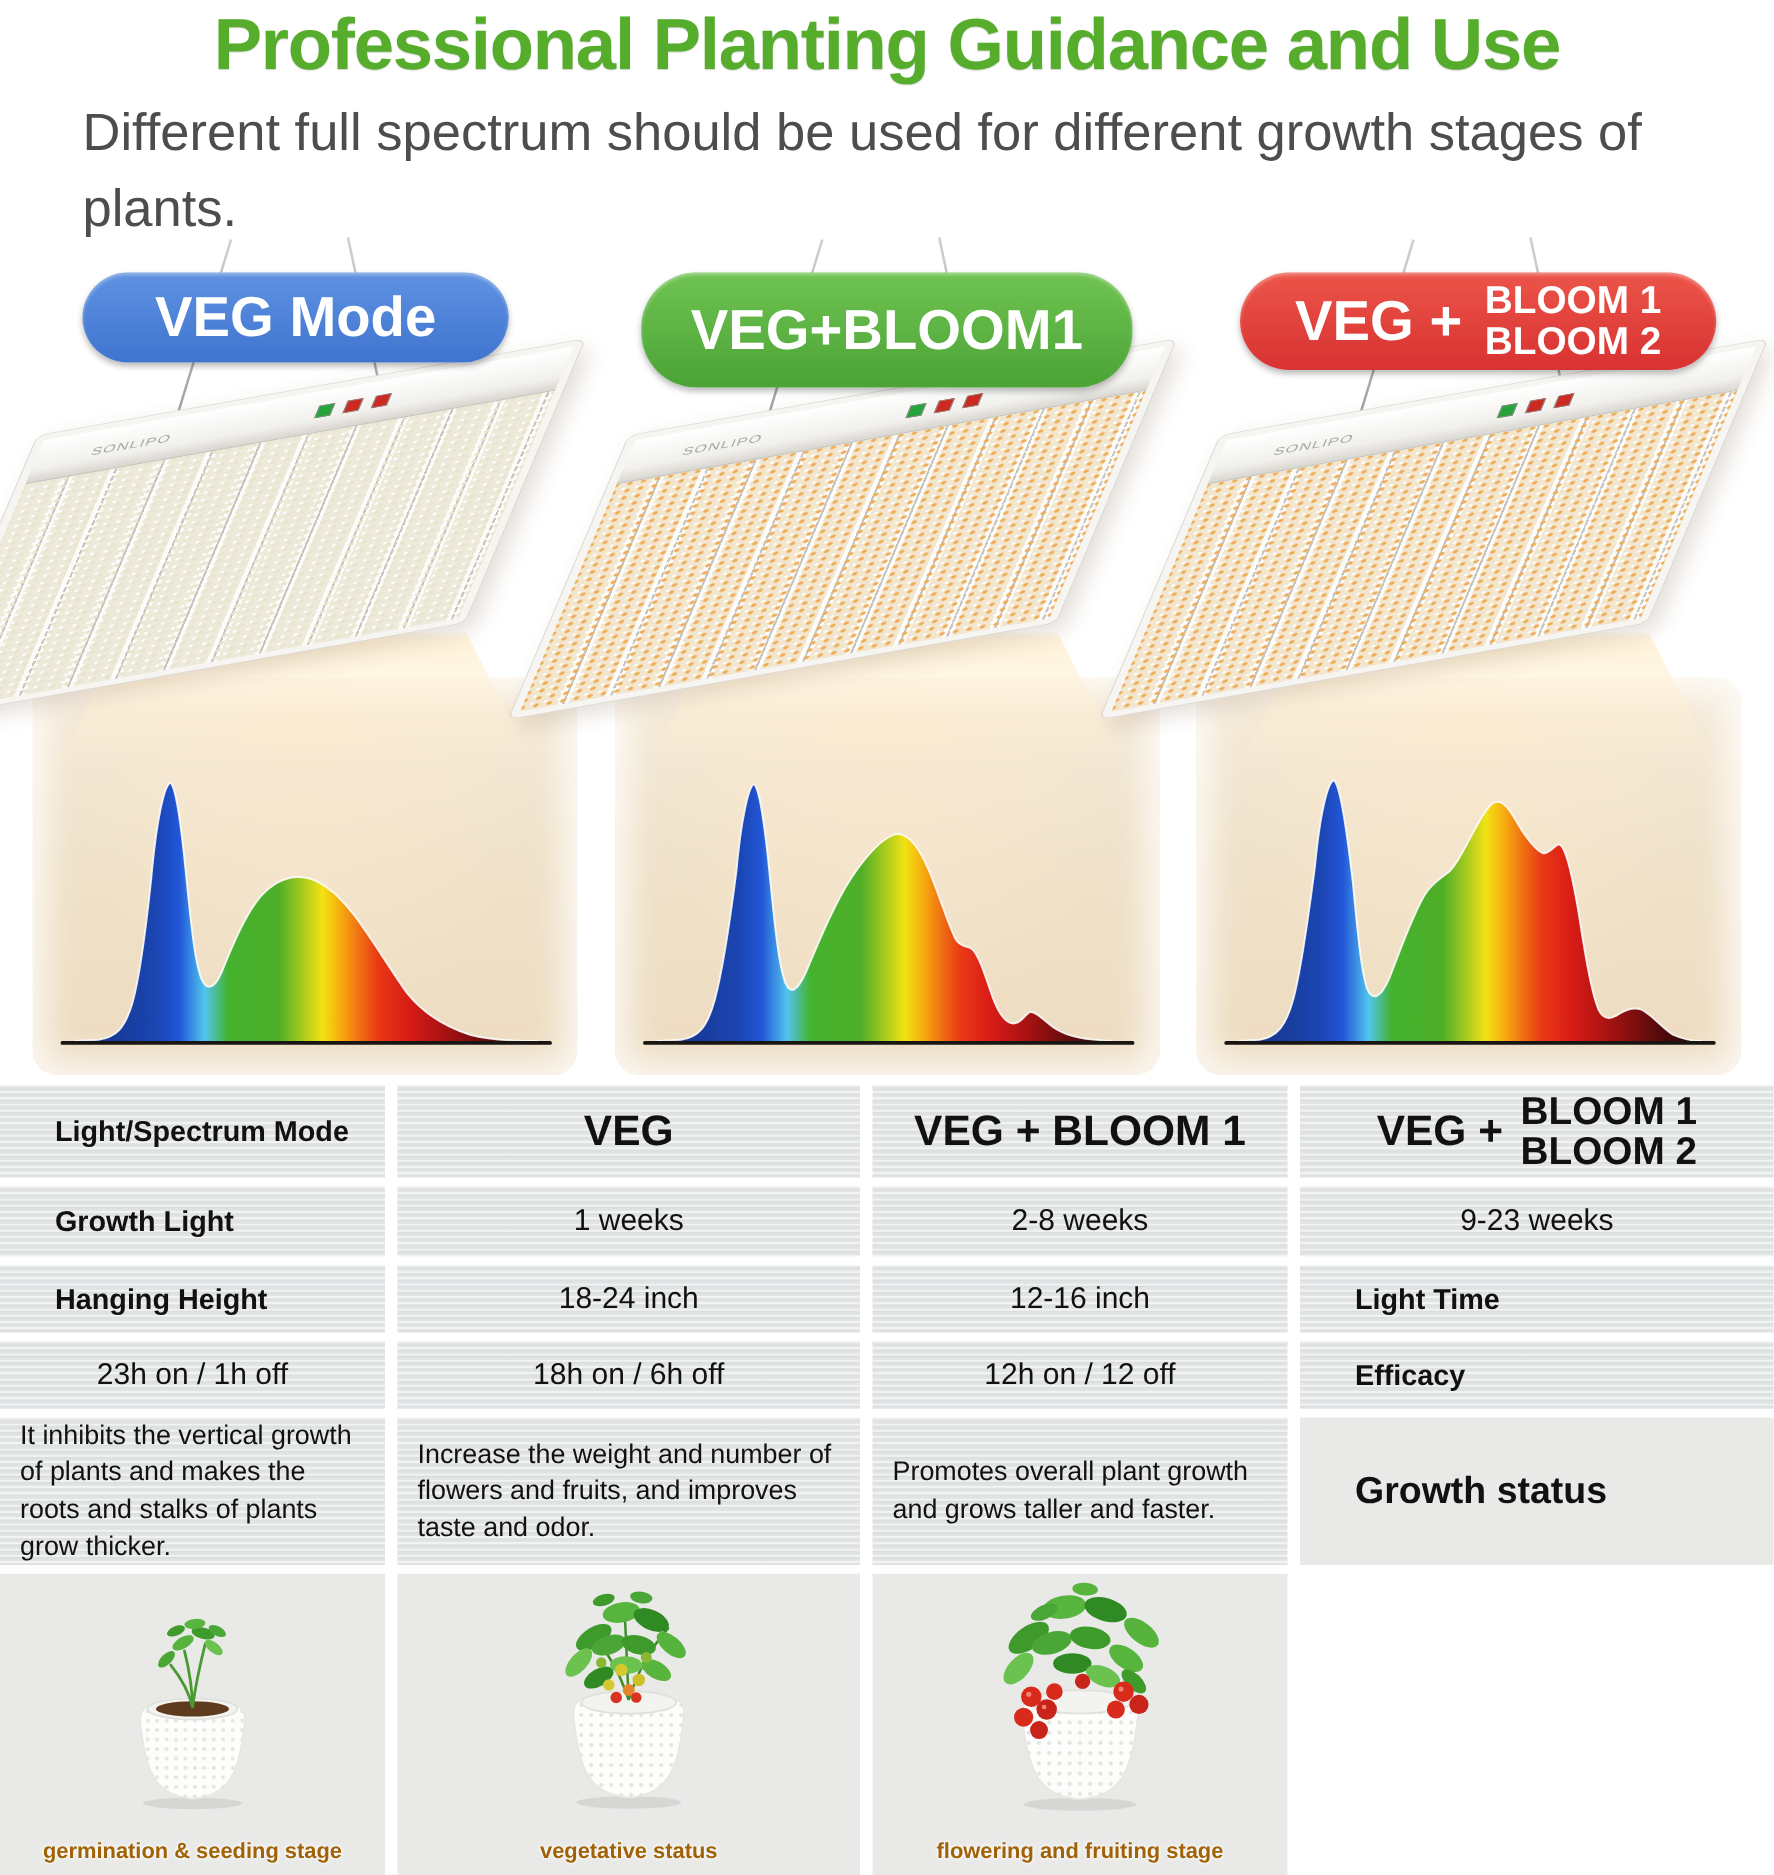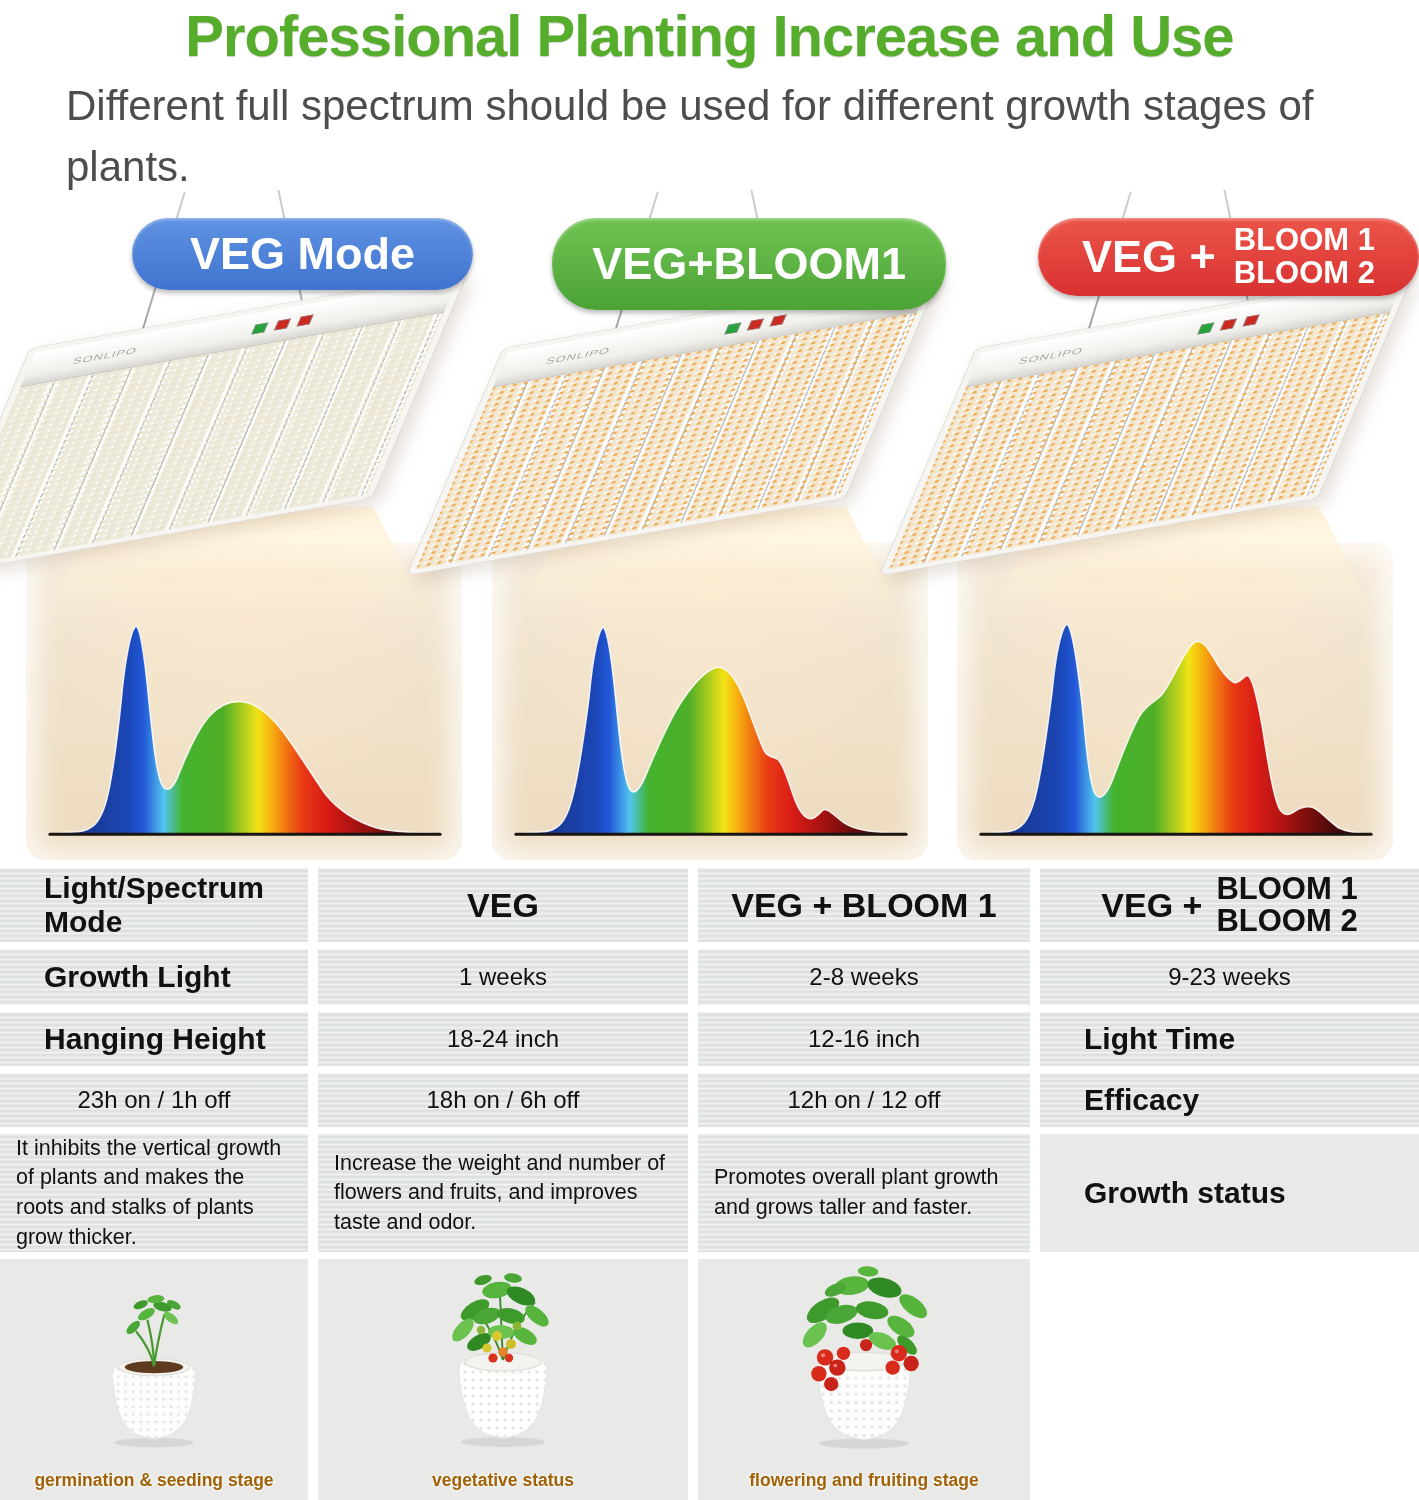--- a/index.html
+++ b/index.html
@@ -8,21 +8,21 @@
 
   
   .title{position:absolute;top:2px;left:0;width:100%;text-align:center;
          font-size:58px;font-weight:bold;letter-spacing:-1px;color:#55ad2b;
          text-shadow:0 1px 1px rgba(0,0,0,0.18);}
   .subtitle{position:absolute;top:76px;left:66px;width:1330px;
             font-size:42px;line-height:1.45;color:#4d4d4d;}
 
   
   .badges-row{position:absolute;top:218px;left:0;width:100%;display:flex;z-index:5;}
-  .badge-col{flex:1;display:flex;justify-content:flex-end;align-items:flex-start;}
+  .badge-col{flex:1;display:flex;justify-content:center;align-items:flex-start;}
   .badge{color:#fff;font-weight:bold;border-radius:44px;
          box-shadow:0 3px 5px rgba(0,0,0,0.28), inset 0 2px 3px rgba(255,255,255,0.35);}
   .badge-blue{background:linear-gradient(180deg,#5f92e2,#3f74cf);font-size:45px;padding:10px 58px;}
   .badge-green{background:linear-gradient(180deg,#6fc351,#4ba336);font-size:45px;padding:20px 40px;}
   .badge-red{background:linear-gradient(180deg,#ec5549,#d83131);display:flex;align-items:center;
              gap:18px;padding:6px 44px;}
   .badge-red .prefix{font-size:45px;}
   .badge-red .stack{display:flex;flex-direction:column;line-height:1.06;font-size:31px;}
 
   
@@ -71,40 +71,40 @@
   
   .ptable{position:absolute;top:868px;left:0;width:1419px;height:632px;background:#fff;
           display:grid;grid-template-columns:308px 370px 332px 1fr;
           grid-template-rows:74px 56px 54px 54px 118px 1fr;gap:7px 10px;}
   .cell{background-color:#e4e6e7;
         background-image:repeating-linear-gradient(180deg,
           rgba(255,255,255,0.5) 0px, rgba(255,255,255,0.5) 1px,
           rgba(150,158,162,0.10) 2px, rgba(255,255,255,0) 5px);
         color:#111;}
   .cell-label{display:flex;align-items:center;padding-left:44px;
-              font-weight:bold;font-size:30px;}
+              font-weight:bold;font-size:23px;}
   .cell-val{display:flex;align-items:center;justify-content:center;font-size:24px;}
   .cell-head{font-weight:bold;font-size:34px;}
   .head4{display:flex;align-items:center;justify-content:center;gap:14px;}
   .head4 .stack{display:flex;flex-direction:column;line-height:1.04;font-size:31px;font-weight:bold;}
   .cell-eff{display:flex;align-items:center;padding:10px 16px;box-sizing:border-box;
             font-size:21.5px;line-height:1.38;text-align:left;}
   .cell-grow{background-color:#e9eae8;background-image:none;
              display:flex;flex-direction:column;align-items:center;justify-content:flex-end;
              padding-bottom:12px;box-sizing:border-box;}
   .grow-label{font-size:30px;}
   .caption{font-weight:bold;font-size:17.5px;color:#a16207;margin-top:6px;
            text-shadow:0 0 4px #fff,0 0 2px #fff;}
 </style>
 </head>
 <body>
 
 <div class="page">
 
-  <div class="title">Professional Planting Increase and Use</div>
+  <div class="title">Professional Planting Guidance and Use</div>
   <div class="subtitle">Different full spectrum should be used for different growth stages of plants.</div>
 
   <div class="badges-row">
     <div class="badge-col">
       <div class="badge badge-blue">VEG Mode</div>
     </div>
     <div class="badge-col">
       <div class="badge badge-green">VEG+BLOOM1</div>
     </div>
     <div class="badge-col">

